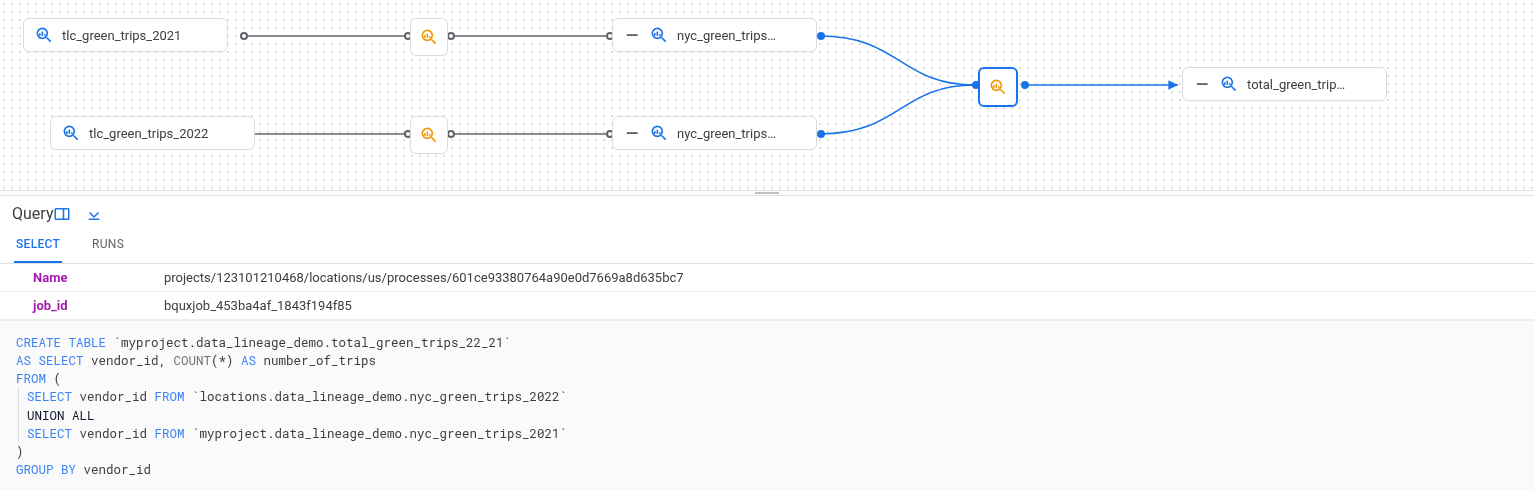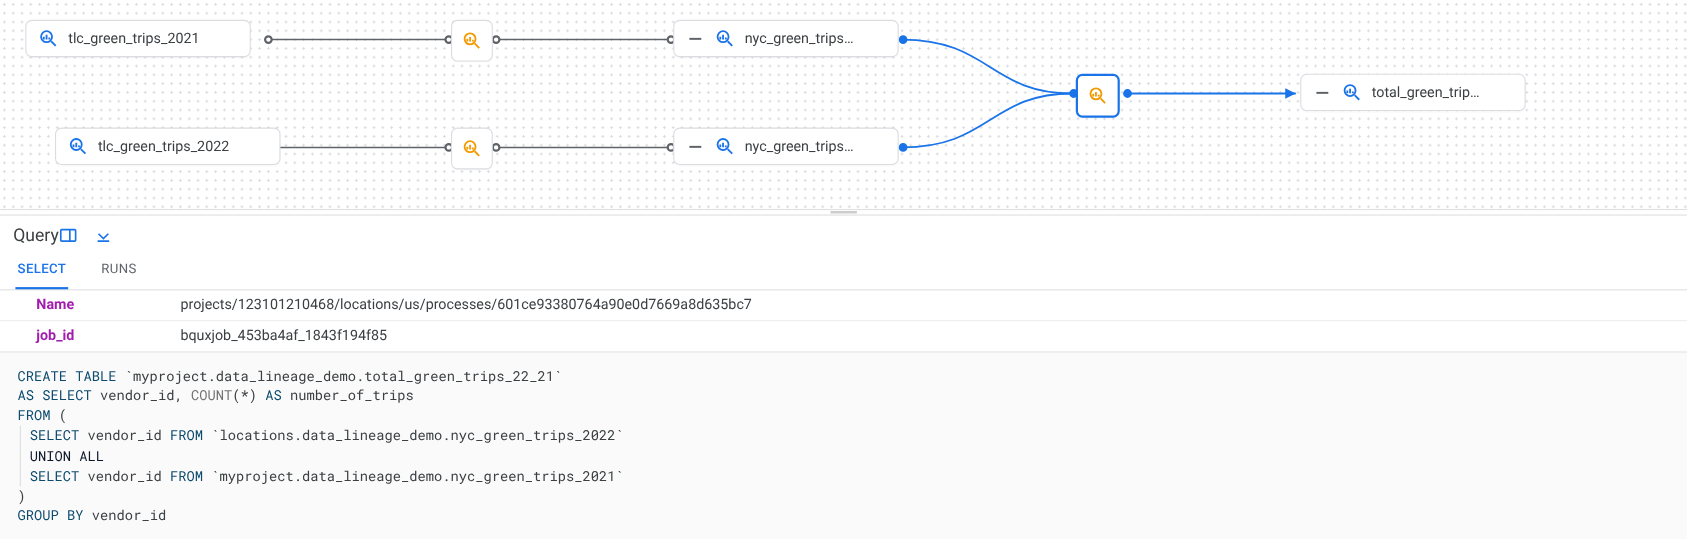--- a/index.html
+++ b/index.html
@@ -55,21 +55,21 @@
 .tabs { display:flex; gap:28px; border-bottom:1px solid #e0e0e0; padding:0 14px; }
 .tab { padding:10px 2px; font-size:12px; letter-spacing:.3px; color:#5f6368; border-bottom:2px solid transparent; cursor:pointer; }
 .tab.active { color:#1a73e8; border-bottom-color:#1a73e8; font-weight:500; }
 
 .kv-table { width:100%; border-collapse:collapse; }
 .kv-table tr { border-bottom:1px solid #eee; }
 .kv-table td { padding:6px 14px; font-size:13px; color:#3c4043; }
 .kv-table td.key { width:150px; font-weight:700; color:#a21caf;padding-left:33px; }
 
 .sql-block { background:#fafafa; padding:12px 16px; font-family: 'Roboto Mono', Menlo, Consolas, monospace; font-size:12.5px; line-height:1.45; white-space:pre; color:#3c4043; border-top:1px solid #eee; }
-.sql-block .kw { color:#0c4a6e; }
+.sql-block .kw { color:#3b82f6; }
 .sql-block .fn { color:#737373; }
 .sql-block .grey { color:#0f172a; }
 .indent { display:inline-block; border-left:1px solid #dadce0; padding-left:8px; margin-left:2px; }
 
 .action-icon { width:18px; height:18px; }
 </style>
 </head>
 <body>
 
 <div class="canvas">

